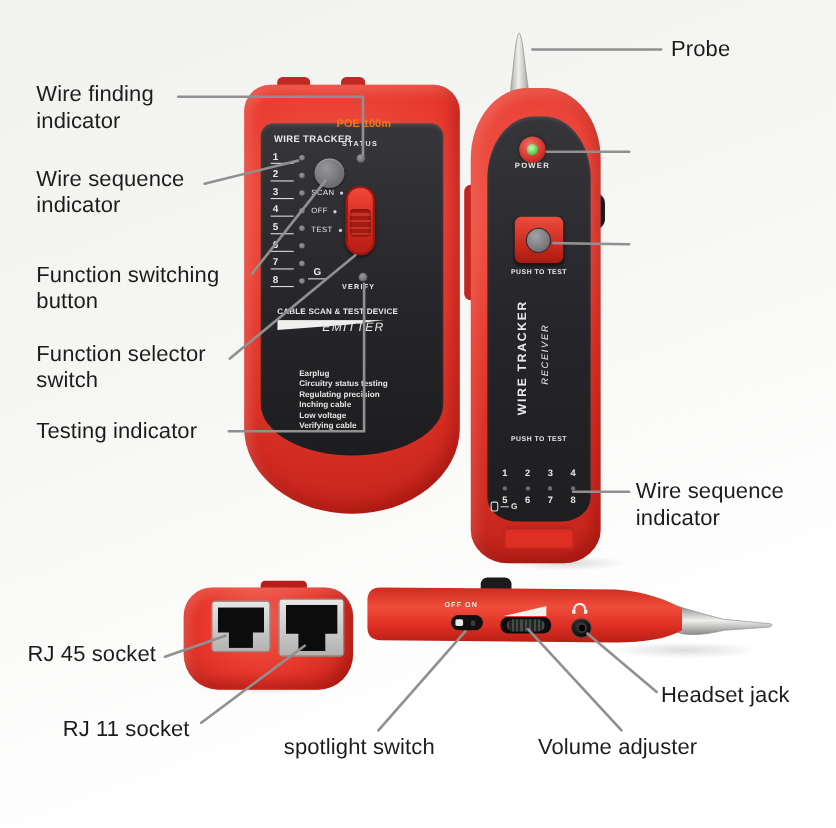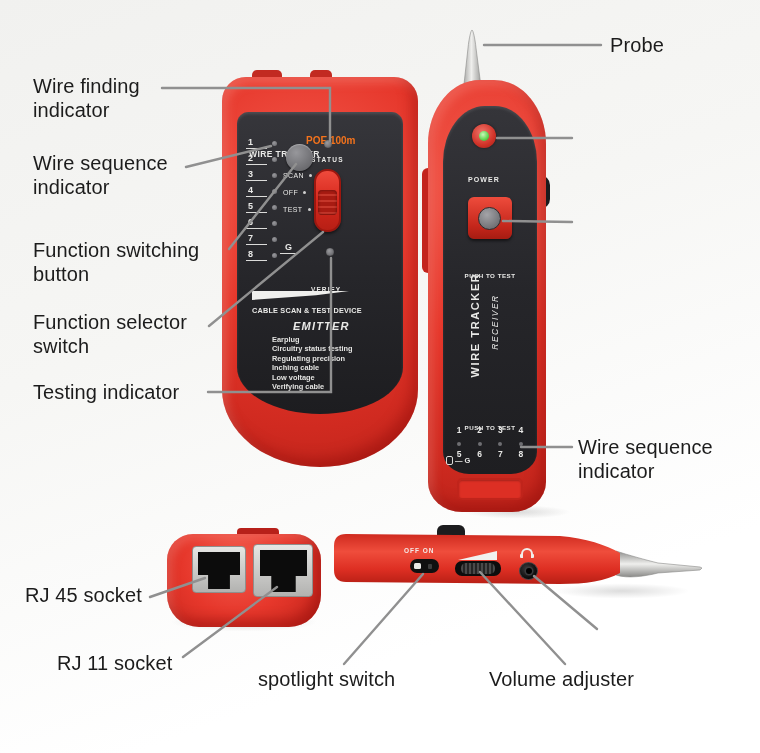--- a/index.html
+++ b/index.html
@@ -20,21 +20,21 @@
   
   .em-body{left:222px;top:77px;width:196px;height:390px;z-index:10;
     background:radial-gradient(circle at 42% 28%,#f3594c 0%,#e6372b 45%,#d02a20 80%,#bf241b 100%);
     border-radius:24px 24px 98px 98px / 24px 24px 78px 78px;
     box-shadow:inset -6px -8px 14px rgba(120,0,0,.35), inset 5px 6px 10px rgba(255,160,150,.35);}
   .em-bump{top:70px;height:10px;background:#c22a21;border-radius:5px 5px 0 0;z-index:9;}
   .em-panel{left:237px;top:112px;width:166px;height:302px;z-index:11;
     background:linear-gradient(180deg,#36363b 0%,#26262a 55%,#1d1d20 100%);
     border-radius:12px 12px 85px 85px / 12px 12px 48px 48px;
     box-shadow:inset 0 2px 3px rgba(255,255,255,.12);}
-  .em-txt{position:absolute;color:#e9e9e7;z-index:12;margin-top:28px;}
+  .em-txt{position:absolute;color:#e9e9e7;z-index:12;}
   .em-brand{left:249px;top:121px;font-size:8.5px;font-weight:bold;letter-spacing:.4px;}
   .em-poe{left:306px;top:107px;font-size:10px;font-weight:bold;color:var(--poe-orange);}
   .em-status{left:311px;top:128px;font-size:6.5px;font-weight:bold;letter-spacing:1.3px;}
   .led{position:absolute;border-radius:50%;z-index:12;
     background:radial-gradient(circle at 40% 35%,#9a9a9e,#6c6c70 70%);
     box-shadow:inset 0 0 1px #222;}
   .ch-col{left:246px;top:133px;display:flex;flex-direction:column;z-index:12;}
   .ch-row{height:16px;display:flex;align-items:flex-end;}
   .ch-num{width:21px;font-size:9px;font-weight:bold;color:#e9e9e7;
     border-bottom:1.5px solid #dcdcda;padding-left:2px;line-height:11px;}
@@ -52,21 +52,21 @@
   .sel-switch{left:314px;top:169px;width:27px;height:63px;border-radius:13px;z-index:12;
     background:linear-gradient(180deg,#ef4a3c,#d6281d 50%,#b71f15);
     border:2px solid #9c170f;box-shadow:0 2px 3px rgba(0,0,0,.5);}
   .sel-knob{position:absolute;left:2px;top:19px;width:19px;height:25px;border-radius:4px;
     background:repeating-linear-gradient(180deg,#a81b12 0 4px,#c5362a 4px 6px);
     box-shadow:inset 0 0 3px rgba(0,0,0,.5);}
   .em-verify{left:311px;top:258px;font-size:6.5px;font-weight:bold;letter-spacing:1.1px;}
   .em-device-line{left:252px;top:278px;font-size:7.3px;font-weight:bold;letter-spacing:.2px;}
   .em-swoosh{left:252px;top:291px;width:97px;height:9px;background:#efefed;z-index:12;
     clip-path:polygon(0 0,100% 0,66% 48%,0 100%);}
-  .em-name{left:293px;top:292px;font-size:11px;font-weight:bold;font-style:italic;letter-spacing:1.2px;}
+  .em-name{left:293px;top:292px;font-size:11px;font-weight:normal;font-style:italic;letter-spacing:1.2px;}
   .feat-col{left:272px;top:335px;display:flex;flex-direction:column;z-index:12;}
   .feat{font-size:7.4px;line-height:9.4px;color:#e3e3e1;font-weight:600;}
   
   .rx-body{left:428px;top:80px;width:118px;height:432px;z-index:10;
     background:radial-gradient(circle at 45% 25%,#f25a4d 0%,#e6372b 45%,#cf2a20 82%,#bd231a 100%);
     border-radius:52px 52px 34px 34px / 64px 64px 30px 30px;
     box-shadow:inset -6px -8px 14px rgba(120,0,0,.35), inset 5px 6px 10px rgba(255,160,150,.3);}
   .rx-clip{left:422px;top:168px;width:12px;height:105px;background:#c3241d;
     border-radius:6px 0 0 6px;z-index:9;}
   .rx-sidebtn{left:537px;top:175px;width:13px;height:34px;background:#1b1b1d;
@@ -375,14 +375,15 @@
   <div class="callout" style="left:33px;top:381px;">Testing indicator</div>
   <div class="callout" style="left:33px;top:311px;">Function selector
 switch</div>
   <div class="callout" style="left:610px;top:34px;">Probe</div>
   <div class="callout" style="left:578px;top:436px;">Wire sequence
 indicator</div>
   <div class="callout" style="left:25px;top:584px;">RJ 45 socket</div>
   <div class="callout" style="left:57px;top:652px;">RJ 11 socket</div>
   <div class="callout" style="left:489px;top:668px;">Volume adjuster</div>
   <div class="callout" style="left:258px;top:668px;">spotlight switch</div>
+  <div class="callout" style="left:601px;top:621px;">Headset jack</div>
 
 </div>
 
 </body></html>

